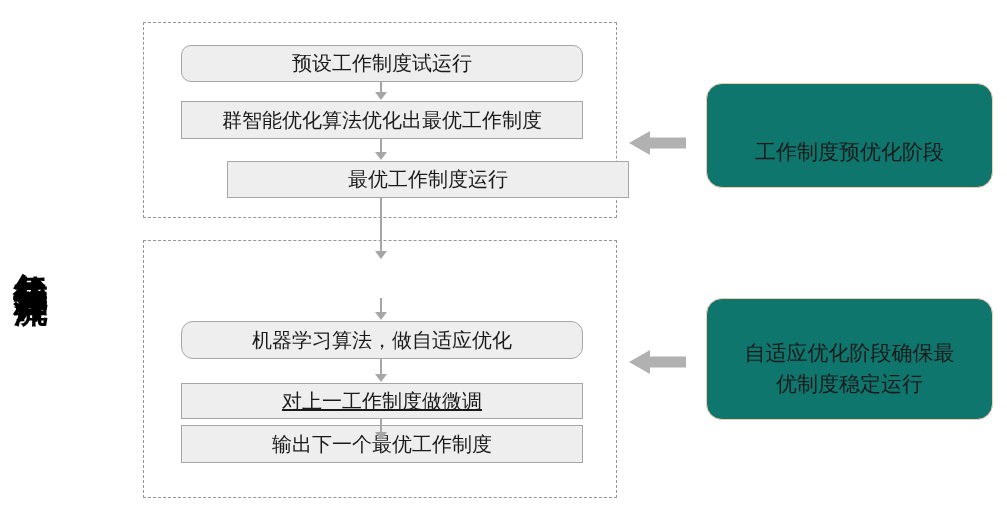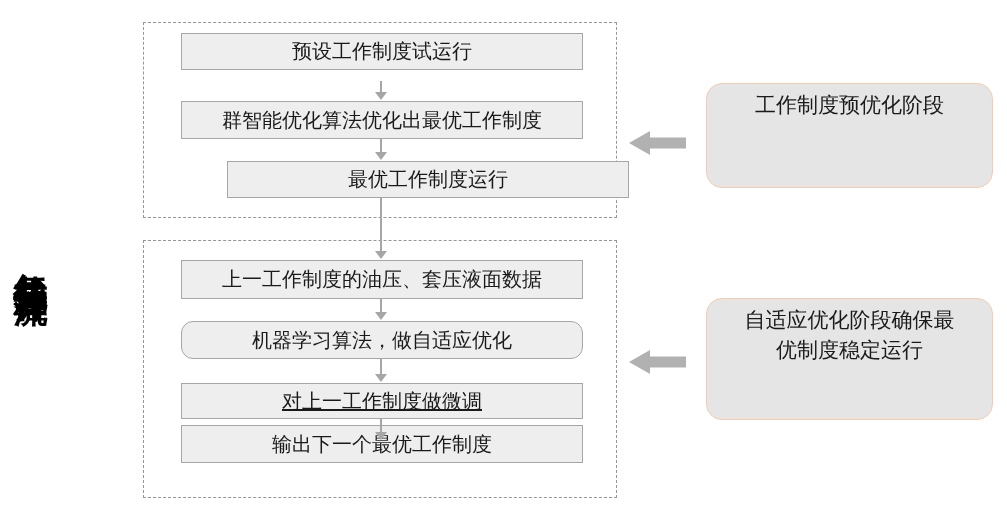--- a/index.html
+++ b/index.html
@@ -42,21 +42,21 @@
     position: absolute;
     left: 37px; width: 402px;
     background: #eeeeee;
     border: 1px solid #a6a6a6;
     box-sizing: border-box;
     display: flex; align-items: center; justify-content: center;
     font-size: 20px;
     color: #1a1a1a;
     white-space: nowrap;
   }
-  .s1-1 { top: 10px;  height: 37px; }
+  .s1-1 { top: 22px;  height: 37px; border-radius: 10px; }
   .s1-2 { top: 78px;  height: 38px; }
   .s1-3 { top: 138px; height: 37px; margin-left: 46px; }
   .s2-1 { top: 19px;  height: 39px; }
   .s2-2 { top: 80px;  height: 38px; border-radius: 12px; }
   .s2-3 { top: 142px; height: 36px; text-decoration: underline; }
   .s2-4 { top: 184px; height: 38px; }
 
   
   .varrow {
     position: absolute;
@@ -87,47 +87,46 @@
 
   
   .block-arrow { position: absolute; width: 57px; height: 28px; }
   .ba1 { left: 629px; top: 129px; }
   .ba2 { left: 629px; top: 348px; }
 
   
   .callout {
     position: absolute;
     left: 706px; width: 287px;
-    background: #e5e5e5;
+    background: #0f766e;
     border: 1px solid #f8cbad;
     border-radius: 16px;
     box-sizing: border-box;
-    display: flex; align-items: flex-start; justify-content: center;
+    display: flex; align-items: flex-end; justify-content: center;
     font-size: 21px;
     color: #1a1a1a;
     text-align: center;
-    padding: 6px 18px;
+    padding: 20px 18px;
   }
   .co1 { top: 83px;  height: 105px; }
   .co2 { top: 298px; height: 122px; }
   .callout-text { white-space: pre-line; line-height: 1.45; }
 </style>
 </head>
 <body>
 
 <div class="vtitle">气井优化计算流程</div>
 
 <div class="stage stage1">
   <div class="step s1-1">预设工作制度试运行</div>
   <div class="step s1-2">群智能优化算法优化出最优工作制度</div>
   <div class="step s1-3">最优工作制度运行</div>
 </div>
 
 <div class="stage stage2">
-  <div class="step s2-1">上一工作制度的油压、套压液面数据</div>
   <div class="step s2-2">机器学习算法，做自适应优化</div>
   <div class="step s2-3">对上一工作制度做微调</div>
   <div class="step s2-4">输出下一个最优工作制度</div>
 </div>
 
 <div class="varrow c1">
     <div class="line"></div>
     <div class="head"></div>
   </div>
 <div class="varrow c2">

